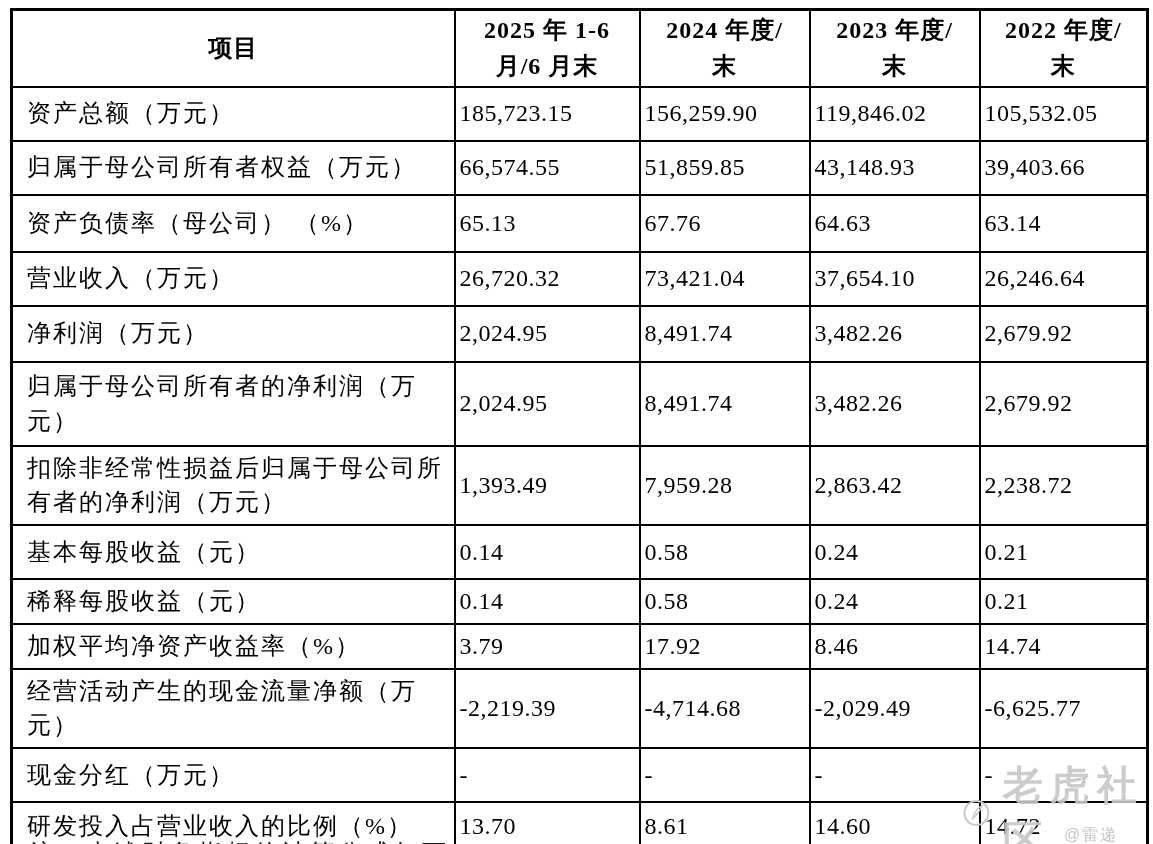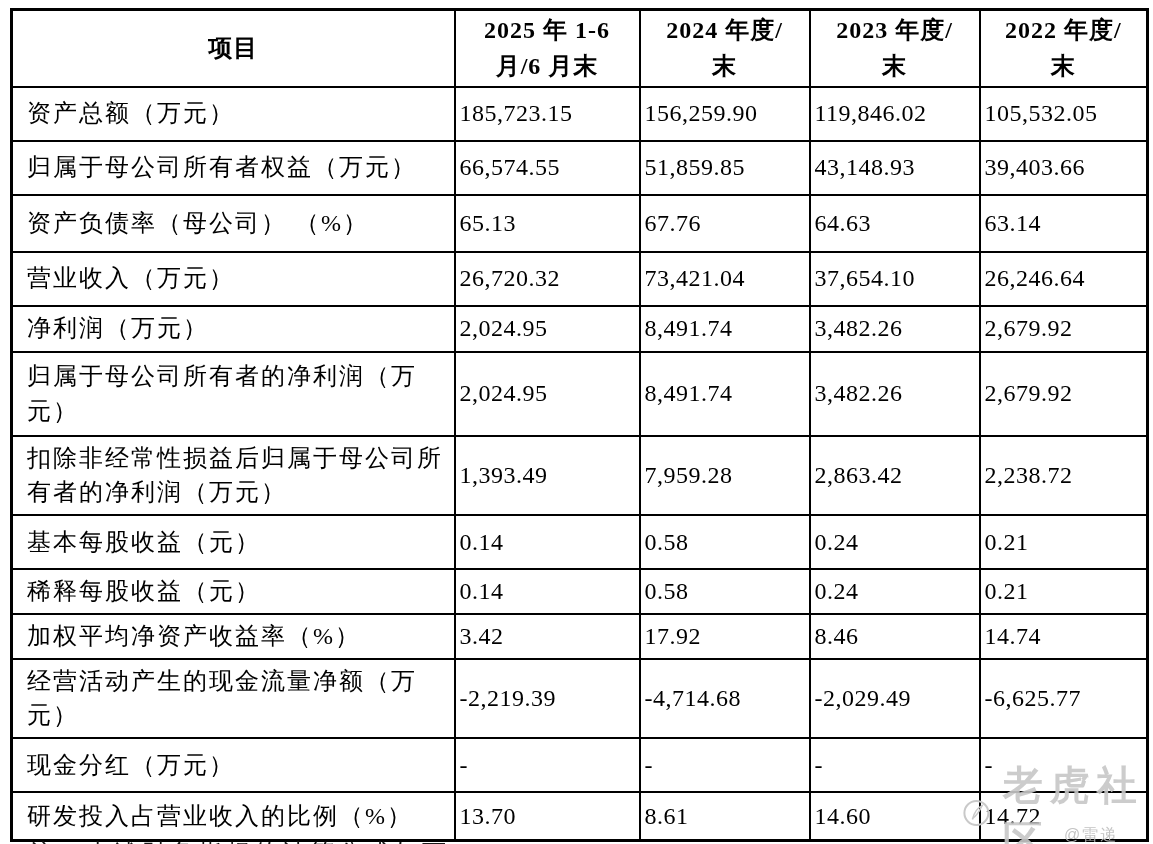--- a/index.html
+++ b/index.html
@@ -52,21 +52,21 @@
   }
   td.val {
     text-align: left;
     padding: 4px 16px 4px 4px;
     letter-spacing: 0.5px;
   }
   tbody tr:nth-child(1)  { height: 54px; }
   tbody tr:nth-child(2)  { height: 54px; }
   tbody tr:nth-child(3)  { height: 57px; }
   tbody tr:nth-child(4)  { height: 54px; }
-  tbody tr:nth-child(5)  { height: 46px; }
+  tbody tr:nth-child(5)  { height: 56px; }
   tbody tr:nth-child(6)  { height: 84px; }
   tbody tr:nth-child(7)  { height: 73px; }
   tbody tr:nth-child(8)  { height: 54px; }
   tbody tr:nth-child(9)  { height: 44px; }
   tbody tr:nth-child(10) { height: 40px; }
   tbody tr:nth-child(11) { height: 77px; }
   tbody tr:nth-child(12) { height: 54px; }
   tbody tr:nth-child(13) { height: 48px; }
 
   .footnote {
@@ -193,21 +193,21 @@
       </tr>
       <tr>
         <td class="label">稀释每股收益（元）</td>
         <td class="val">0.14</td>
         <td class="val">0.58</td>
         <td class="val">0.24</td>
         <td class="val">0.21</td>
       </tr>
       <tr>
         <td class="label">加权平均净资产收益率（%）</td>
-        <td class="val">3.42</td>
+        <td class="val">3.79</td>
         <td class="val">17.92</td>
         <td class="val">8.46</td>
         <td class="val">14.74</td>
       </tr>
       <tr>
         <td class="label">经营活动产生的现金流量净额（万元）</td>
         <td class="val">-2,219.39</td>
         <td class="val">-4,714.68</td>
         <td class="val">-2,029.49</td>
         <td class="val">-6,625.77</td>

